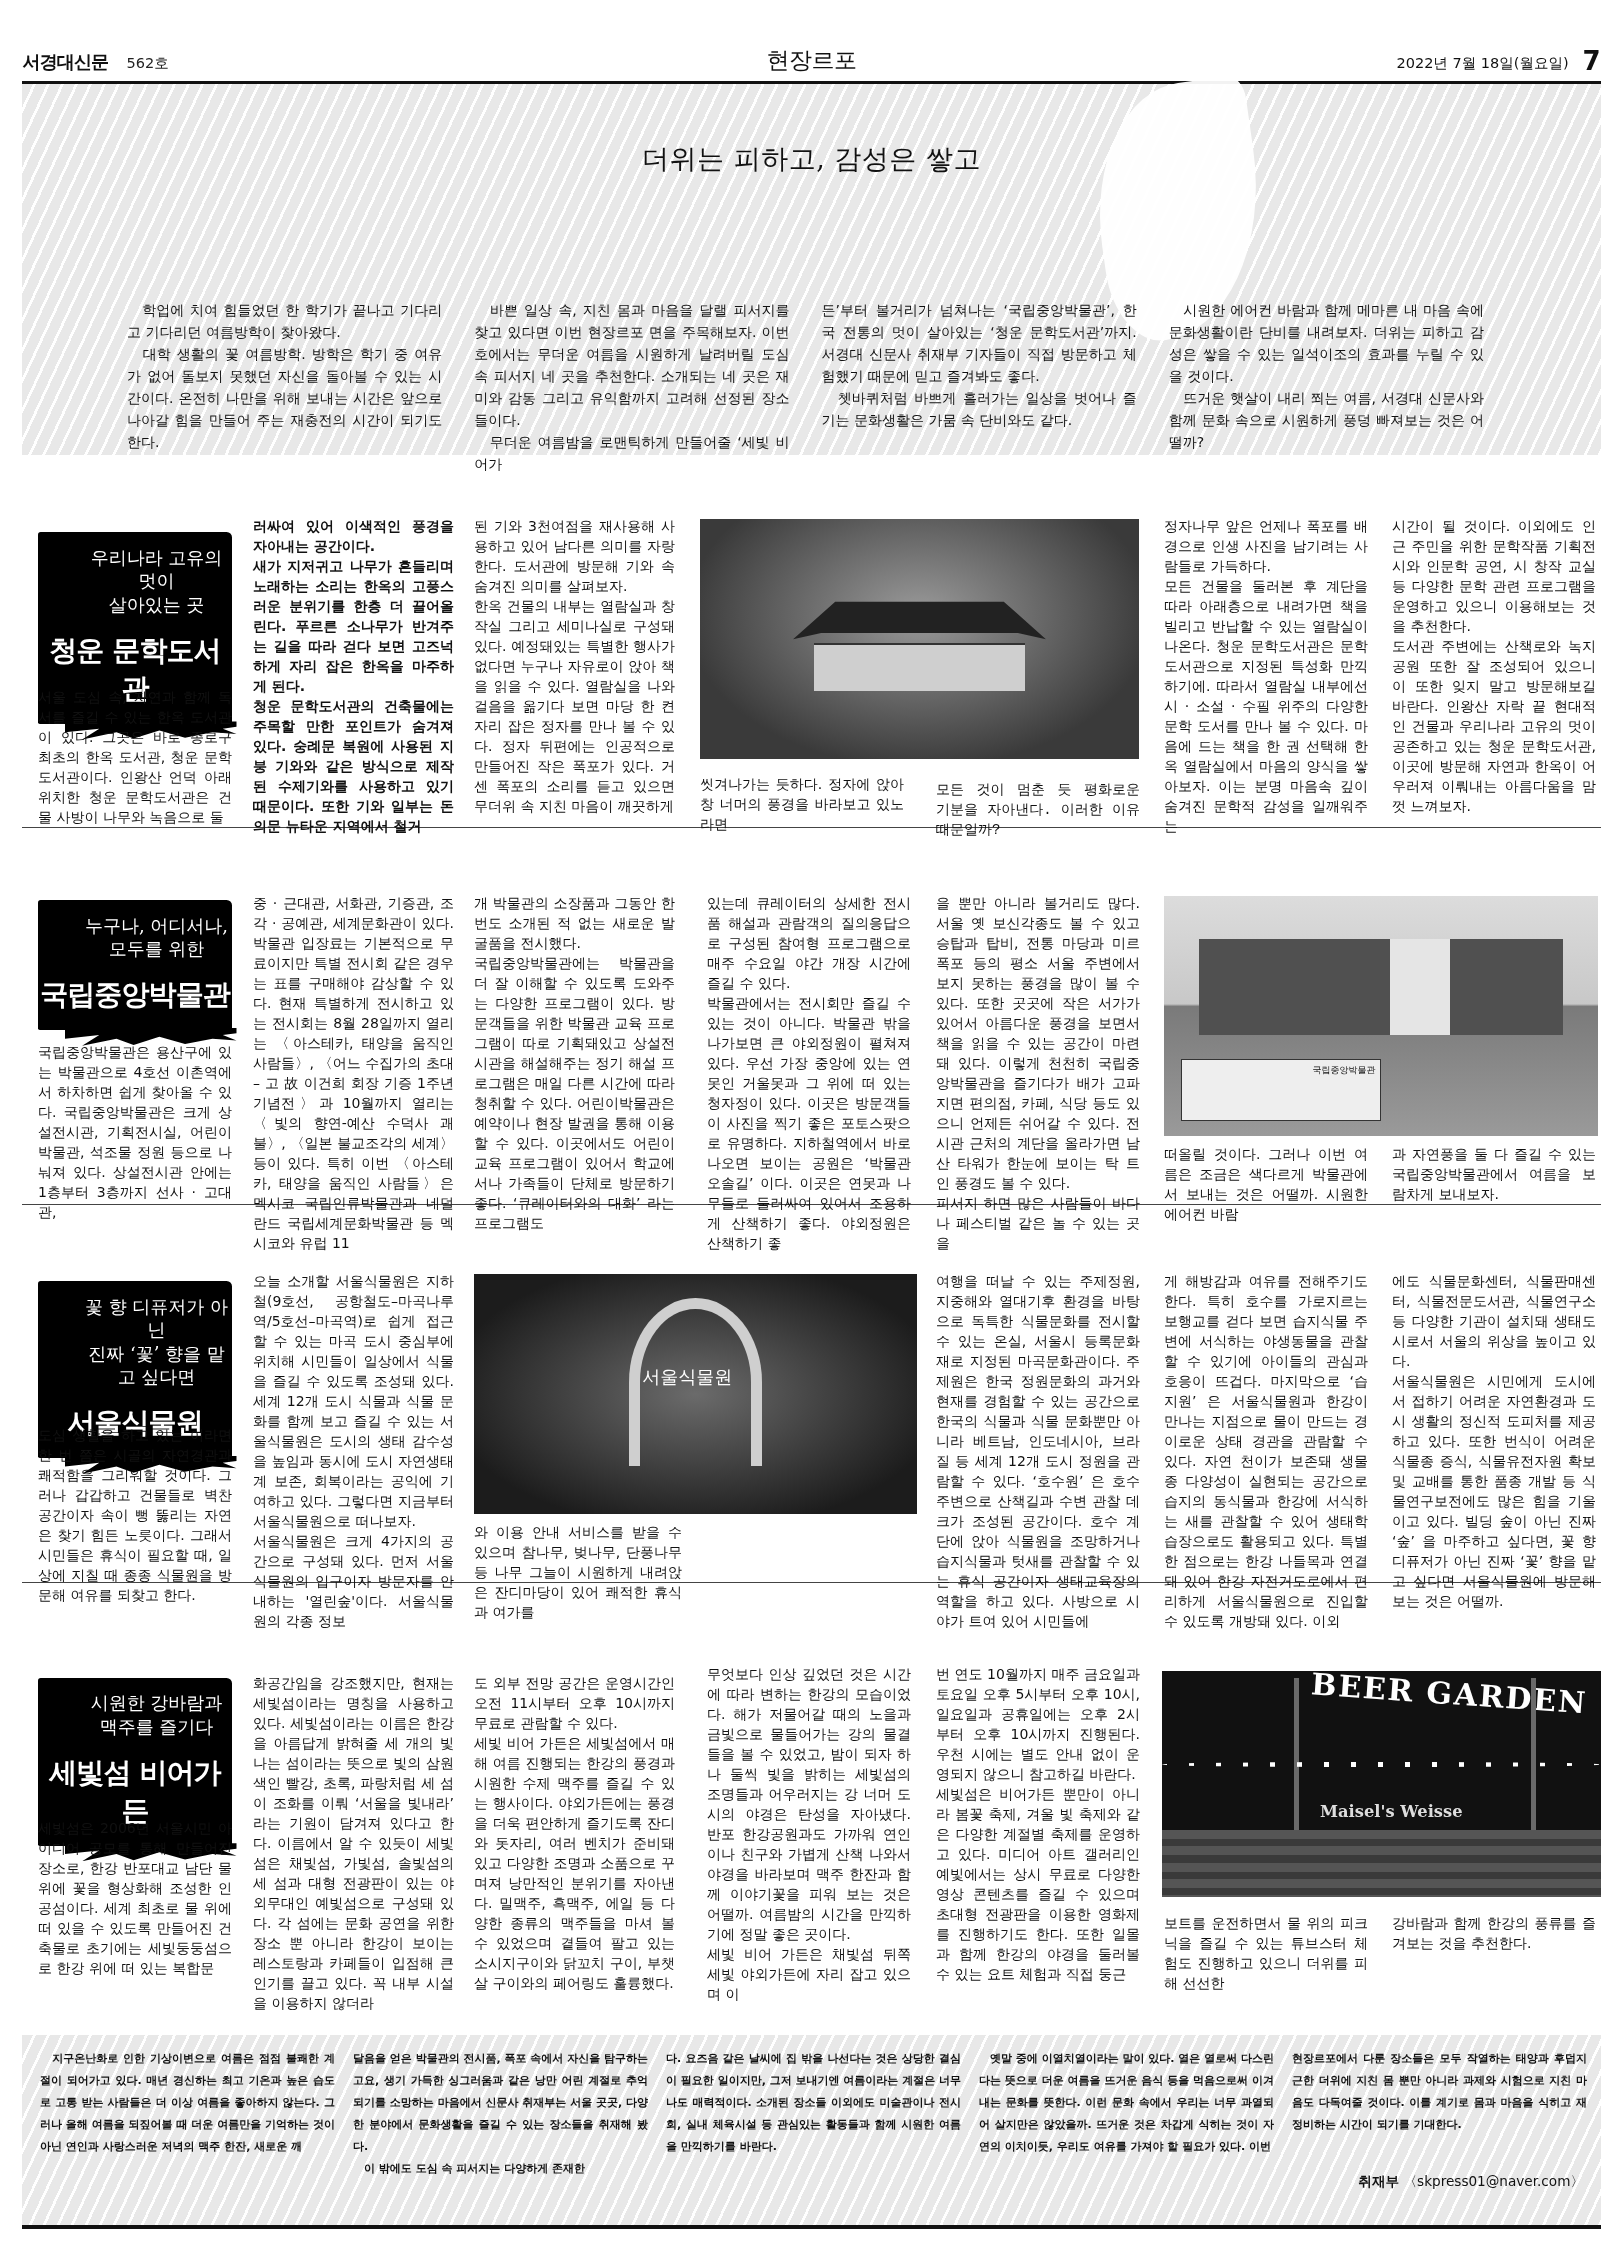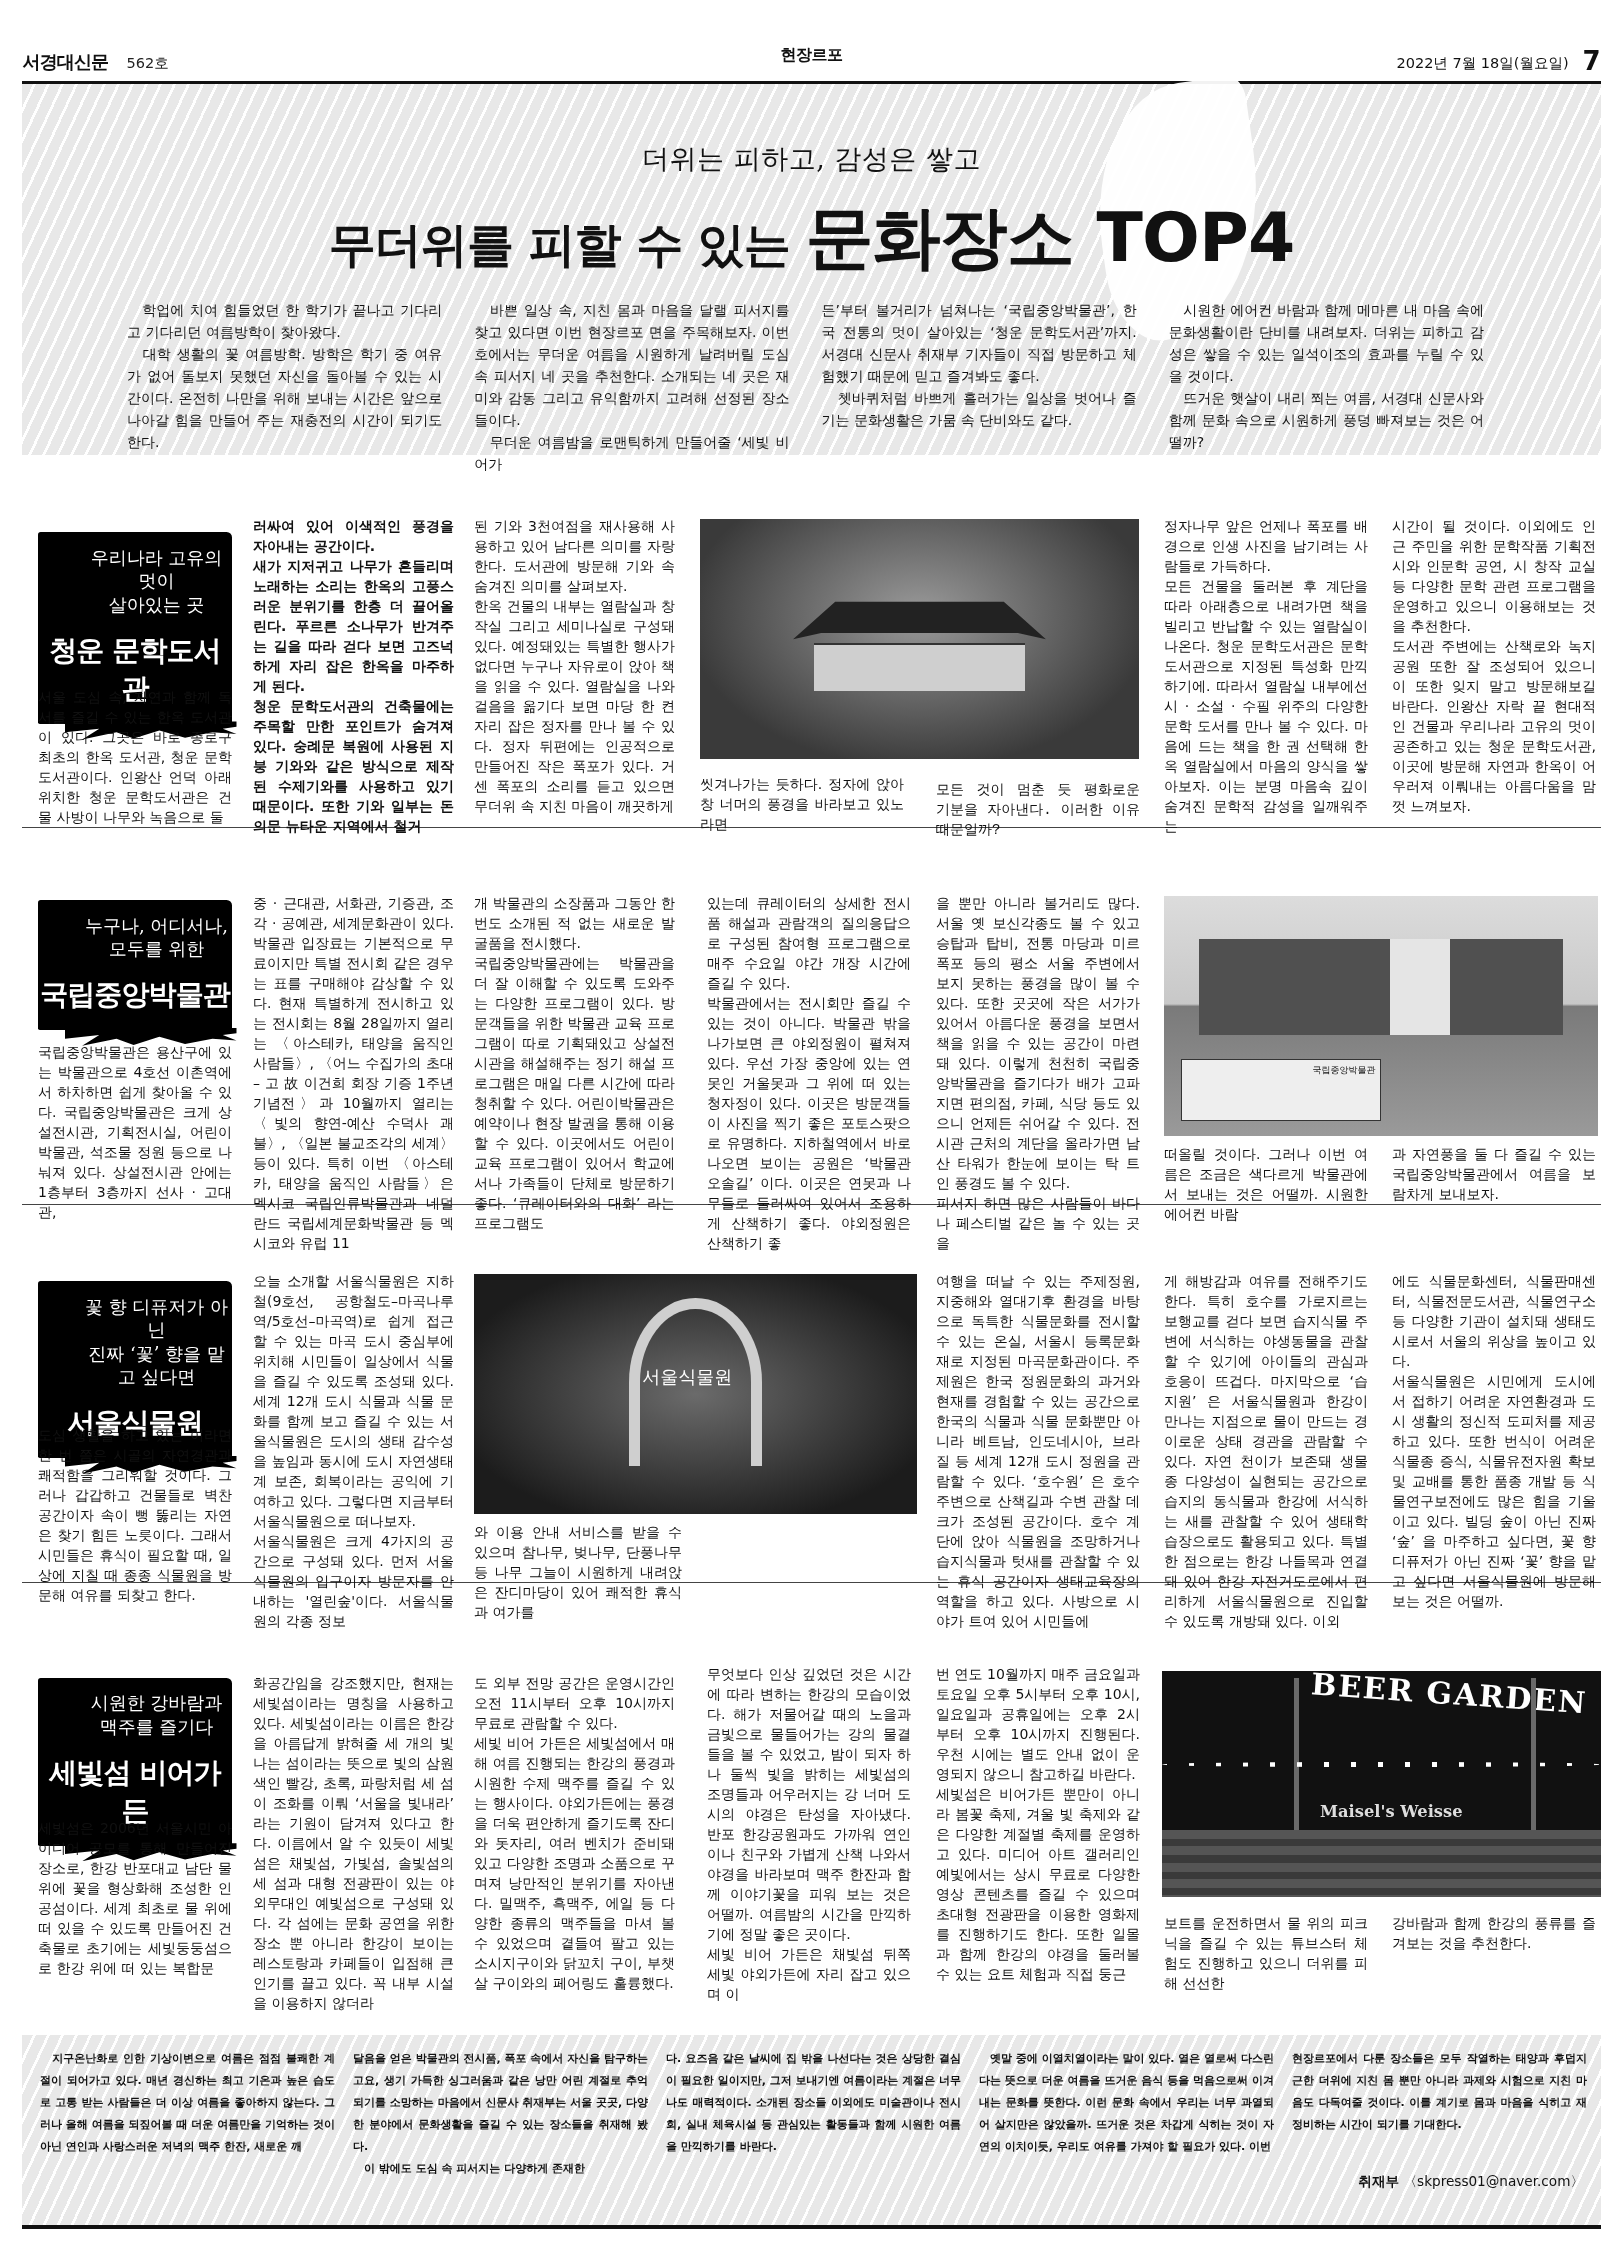--- a/index.html
+++ b/index.html
@@ -2,21 +2,21 @@
 <html style="font-size:7.2px"><head>
 <meta charset="utf-8">
 <style>
   * { box-sizing: border-box; margin: 0; padding: 0; }
   html, body { width: 1621px; height: 2261px; background: #ffffff; overflow: hidden; }
   body { font-family: "DejaVu Sans", "Liberation Sans", sans-serif; color: #111; position: relative; }
 
   .masthead { position: absolute; left: 22.6px; top: 50px; width: 1578px; height: 22.6px; }
   .masthead .paper-name { position: absolute; left: 0; top: 0; font-size: 18px; font-weight: bold; letter-spacing: -0.9px; }
   .masthead .issue { position: absolute; left: 104px; top: 3.6px; font-size: 14.5px; color: #222; }
-  .masthead .section-title { position: absolute; left: 50%; transform: translateX(-50%); top: -5.4px; font-size: 16px; font-weight: bold; letter-spacing: -0.5px; }
+  .masthead .section-title { position: absolute; left: 50%; transform: translateX(-50%); top: -5.4px; font-size: 23px; font-weight: normal; letter-spacing: -0.5px; }
   .masthead .date { position: absolute; right: 32px; top: 3.6px; font-size: 14.5px; }
   .masthead .page-no { position: absolute; right: 0; top: -4.5px; font-size: 26px; font-weight: bold; }
   .rule-top { position: absolute; left: 22px; top: 81px; width: 1579px; height: 3.6px; background: #111; }
 
   .stripe-bg {
     background-color: #e8e8e8;
     background-image: repeating-linear-gradient(115deg, transparent 0px, transparent 10px, #ffffff 10px, #ffffff 12.7px);
   }
   .hero { position: absolute; left: 22px; top: 84px; width: 1579px; height: 371px; }
   .hero .leaf { position: absolute; left: 1076px; top: 0; width: 163px; height: 253px; background: #fff; border-radius: 60% 10% 70% 30%; transform: rotate(-8deg); opacity: 0.95; }
@@ -73,23 +73,20 @@
   <span class="issue">562호</span>
   <span class="section-title">현장르포</span>
   <span class="date">2022년 7월 18일(월요일)</span>
   <span class="page-no">7</span>
 </header>
 <div class="rule-top"></div>
 
 <section class="hero stripe-bg">
   <div class="leaf"></div>
   <div class="subtitle">더위는 피하고, 감성은 쌓고</div>
-  <h1 class="title">
-    <span>무더위를 피할 수 있는 </span><span class="big">문화장소</span><span class="big"> TOP4</span>
-  </h1>
   <div class="intro">
     <p style="white-space:pre-line">　학업에 치여 힘들었던 한 학기가 끝나고 기다리고 기다리던 여름방학이 찾아왔다.
 　대학 생활의 꽃 여름방학. 방학은 학기 중 여유가 없어 돌보지 못했던 자신을 돌아볼 수 있는 시간이다. 온전히 나만을 위해 보내는 시간은 앞으로 나아갈 힘을 만들어 주는 재충전의 시간이 되기도 한다.</p>
     <p style="white-space:pre-line">　바쁜 일상 속, 지친 몸과 마음을 달랠 피서지를 찾고 있다면 이번 현장르포 면을 주목해보자. 이번 호에서는 무더운 여름을 시원하게 날려버릴 도심 속 피서지 네 곳을 추천한다. 소개되는 네 곳은 재미와 감동 그리고 유익함까지 고려해 선정된 장소들이다.
 　무더운 여름밤을 로맨틱하게 만들어줄 ‘세빛 비어가</p>
     <p style="white-space:pre-line">든’부터 볼거리가 넘쳐나는 ‘국립중앙박물관’, 한국 전통의 멋이 살아있는 ‘청운 문학도서관’까지. 서경대 신문사 취재부 기자들이 직접 방문하고 체험했기 때문에 믿고 즐겨봐도 좋다.
 　쳇바퀴처럼 바쁘게 흘러가는 일상을 벗어나 즐기는 문화생활은 가뭄 속 단비와도 같다.</p>
     <p style="white-space:pre-line">　시원한 에어컨 바람과 함께 메마른 내 마음 속에 문화생활이란 단비를 내려보자. 더위는 피하고 감성은 쌓을 수 있는 일석이조의 효과를 누릴 수 있을 것이다.
 　뜨거운 햇살이 내리 쬐는 여름, 서경대 신문사와 함께 문화 속으로 시원하게 풍덩 빠져보는 것은 어떨까?</p>
   </div>

